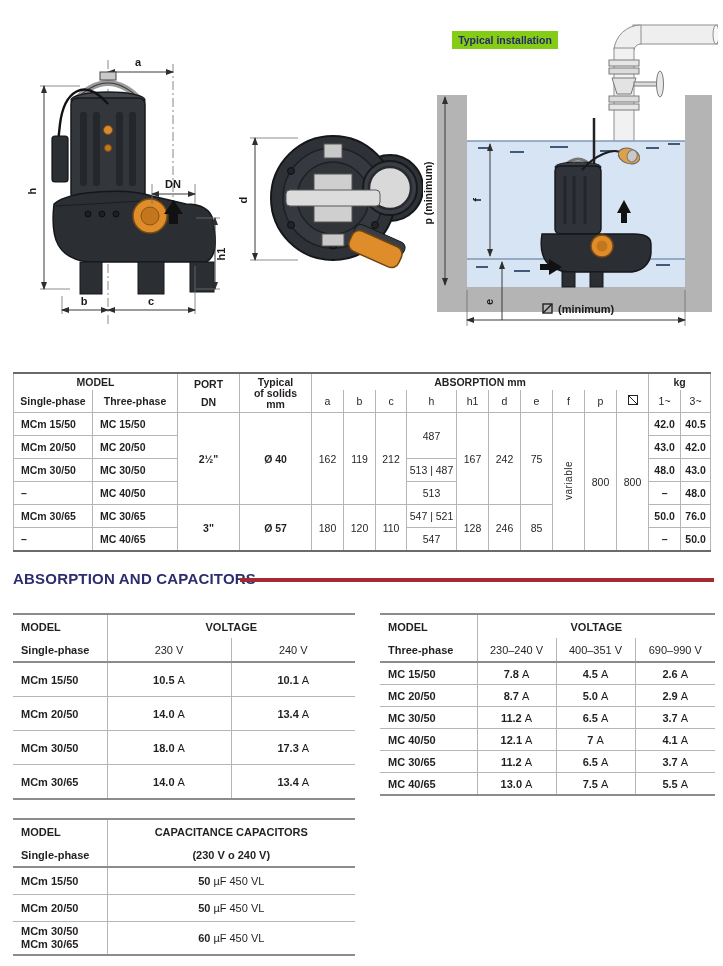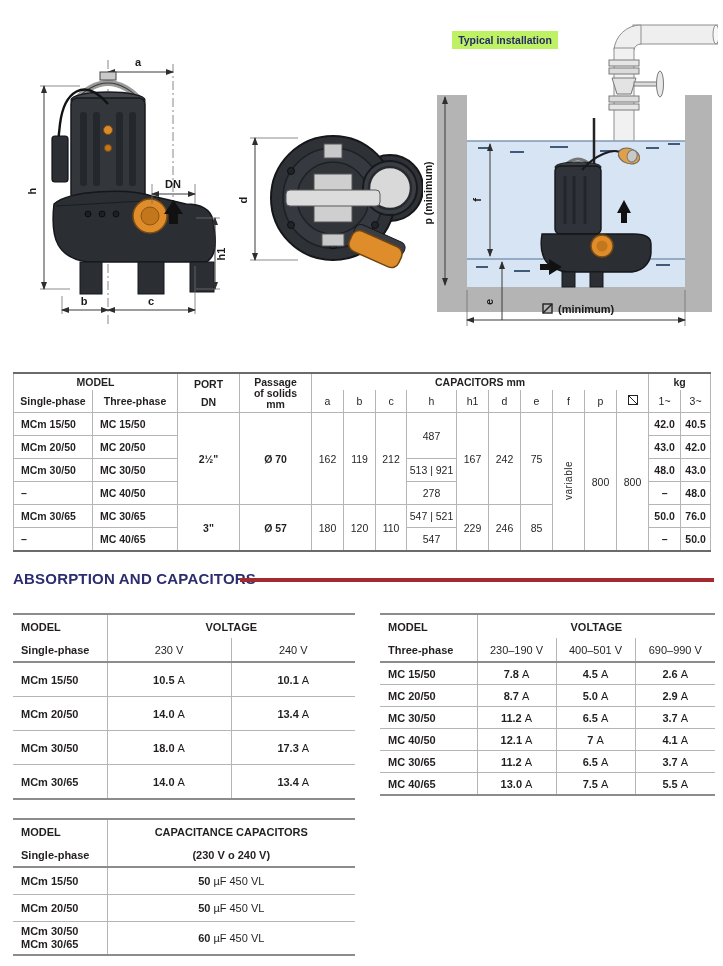--- a/index.html
+++ b/index.html
@@ -1,21 +1,21 @@
 <!DOCTYPE html>
 <html><head>
 <meta charset="utf-8">
 <style>
   html,body{margin:0;padding:0;}
   body{width:723px;height:966px;position:relative;background:#ffffff;
        font-family:"Liberation Sans",sans-serif;color:#231f20;}
   .abs{position:absolute;}
 
   
-  #install-badge{left:452px;top:31px;width:106px;height:18px;background:#bef264;
+  #install-badge{left:452px;top:31px;width:106px;height:18px;background:#84cc16;
     color:#262a68;font-weight:bold;font-size:10.5px;line-height:18px;text-align:center;}
 
   
   #section-title{left:13px;top:570px;font-size:15px;font-weight:bold;color:#2b2d6e;letter-spacing:.2px;}
   #section-rule{left:240px;top:578px;width:474px;height:4px;background:#a32b30;}
 
   
   table{border-collapse:collapse;table-layout:fixed;font-size:10.5px;color:#231f20;}
   th,td{padding:0 2px;text-align:center;vertical-align:middle;overflow:hidden;}
 
@@ -311,25 +311,25 @@
       <col style="width:30px">
   </colgroup>
   <thead>
     <tr class="hr1">
       <th colspan="2">MODEL</th>
       <th rowspan="2" class="portcell">
         <div>PORT</div>
         <div class="dn">DN</div>
       </th>
       <th rowspan="2" class="passage">
-        <div>Passage</div>
+        <div>Typical</div>
         <div>of solids</div>
         <div>mm</div>
       </th>
-      <th colspan="10">CAPACITORS mm</th>
+      <th colspan="10">ABSORPTION mm</th>
       <th colspan="2">kg</th>
     </tr>
     <tr class="hr2">
       <th>Single-phase</th>
       <th>Three-phase</th>
       <th class="dimcol">a</th>
       <th class="dimcol">b</th>
       <th class="dimcol">c</th>
       <th class="dimcol">h</th>
       <th class="dimcol">h1</th>
@@ -340,21 +340,21 @@
       <th class="dimcol"><span class="diam-box"></span></th>
       <th class="kgsub">1~</th>
       <th class="kgsub">3~</th>
     </tr>
   </thead>
   <tbody>
     <tr>
       <td class="model">MCm 15/50</td>
       <td class="model">MC 15/50</td>
       <td rowspan="4" class="bold">2½"</td>
-      <td rowspan="4" class="bold">Ø 70</td>
+      <td rowspan="4" class="bold">Ø 40</td>
       <td rowspan="4">162</td>
       <td rowspan="4">119</td>
       <td rowspan="4">212</td>
       <td rowspan="2">487</td>
       <td rowspan="4">167</td>
       <td rowspan="4">242</td>
       <td rowspan="4">75</td>
       <td rowspan="6"><span class="vtext">variable</span></td>
       <td rowspan="6">800</td>
       <td rowspan="6">800</td>
@@ -363,41 +363,41 @@
     </tr>
     <tr>
       <td class="model">MCm 20/50</td>
       <td class="model">MC 20/50</td>
       <td class="kgv">43.0</td>
       <td class="kgv">42.0</td>
     </tr>
     <tr>
       <td class="model">MCm 30/50</td>
       <td class="model">MC 30/50</td>
-      <td>513 | 921</td>
+      <td>513 | 487</td>
       <td class="kgv">48.0</td>
       <td class="kgv">43.0</td>
     </tr>
     <tr>
       <td class="model">–</td>
       <td class="model">MC 40/50</td>
-      <td>278</td>
+      <td>513</td>
       <td class="kgv">–</td>
       <td class="kgv">48.0</td>
     </tr>
     <tr>
       <td class="model">MCm 30/65</td>
       <td class="model">MC 30/65</td>
       <td rowspan="2" class="bold">3"</td>
       <td rowspan="2" class="bold">Ø 57</td>
       <td rowspan="2">180</td>
       <td rowspan="2">120</td>
       <td rowspan="2">110</td>
       <td>547 | 521</td>
-      <td rowspan="2">229</td>
+      <td rowspan="2">128</td>
       <td rowspan="2">246</td>
       <td rowspan="2">85</td>
       <td class="kgv">50.0</td>
       <td class="kgv">76.0</td>
     </tr>
     <tr>
       <td class="model">–</td>
       <td class="model">MC 40/65</td>
       <td>547</td>
       <td class="kgv">–</td>
@@ -457,22 +457,22 @@
       <col style="width:79px">
       <col style="width:80px">
     </colgroup>
   <thead>
     <tr>
       <th class="model-h">MODEL</th>
       <th colspan="3" class="vd">VOLTAGE</th>
     </tr>
     <tr class="sub">
       <th class="model-h">Three-phase</th>
-      <th class="vd subcol">230–190 V</th>
-      <th class="vd subcol">400–501 V</th>
+      <th class="vd subcol">230–240 V</th>
+      <th class="vd subcol">400–351 V</th>
       <th class="vd subcol">690–990 V</th>
     </tr>
   </thead>
   <tbody>
     <tr>
       <td class="model">MC 15/50</td>
       <td class="vd val"><b>7.8</b><span class="unit">A</span></td>
       <td class="vd val"><b>4.5</b><span class="unit">A</span></td>
       <td class="vd val"><b>2.6</b><span class="unit">A</span></td>
     </tr>

